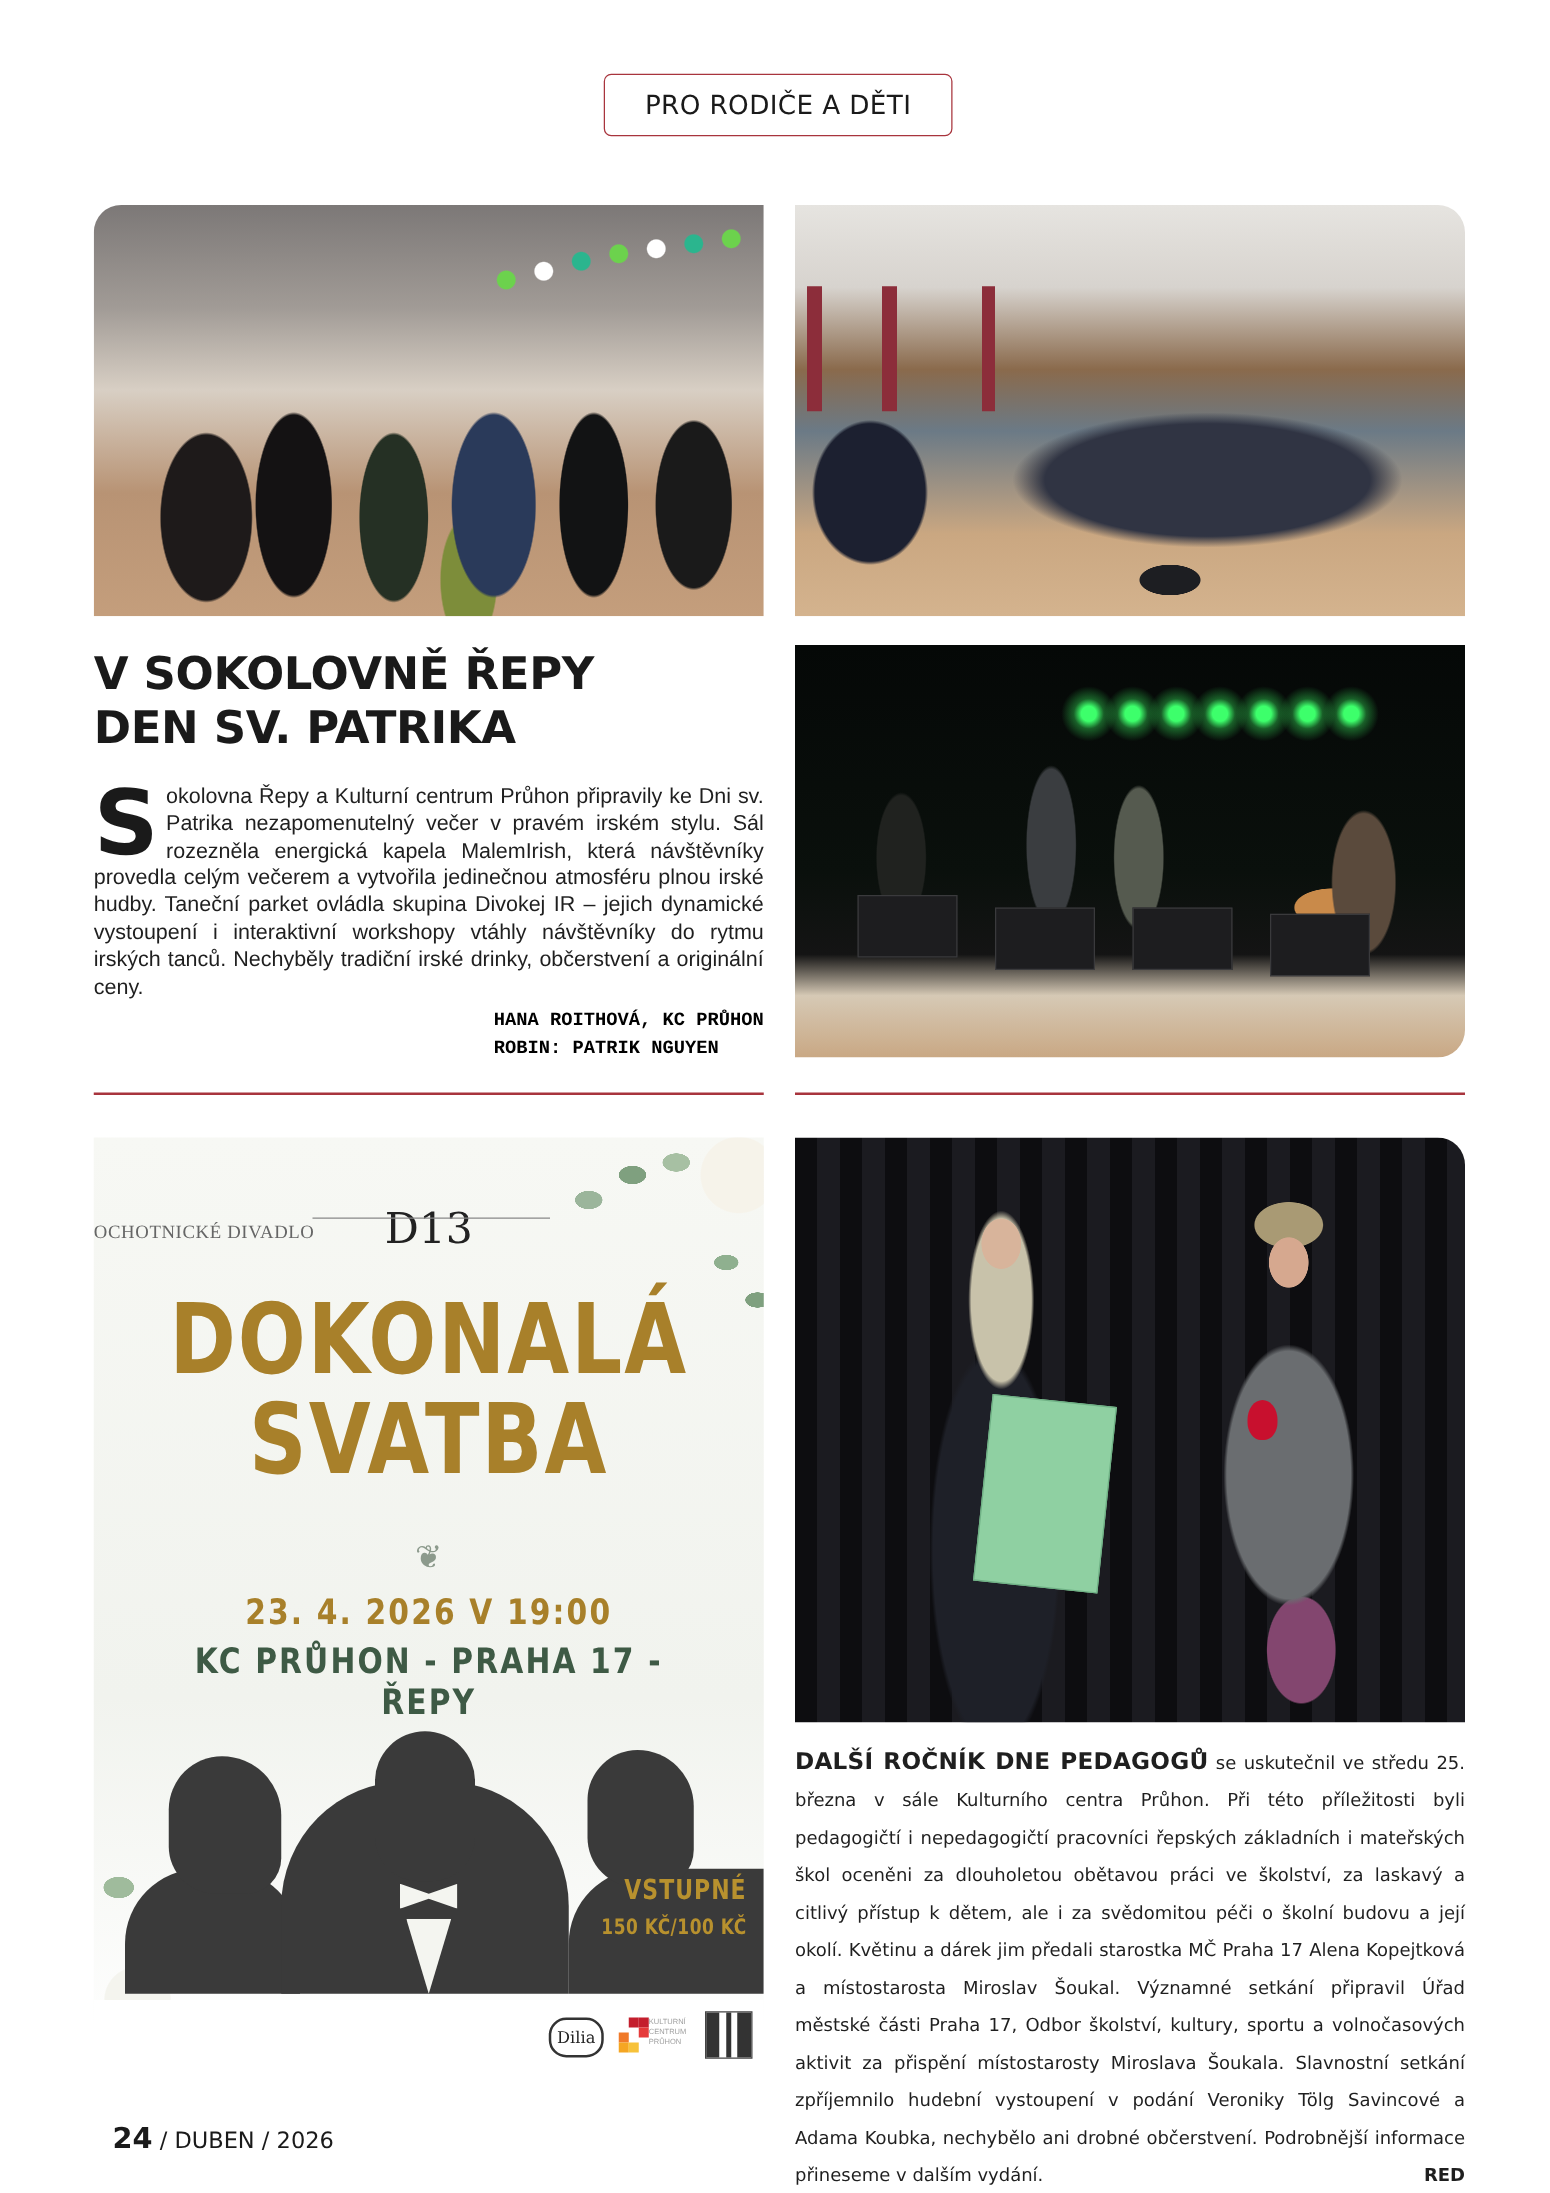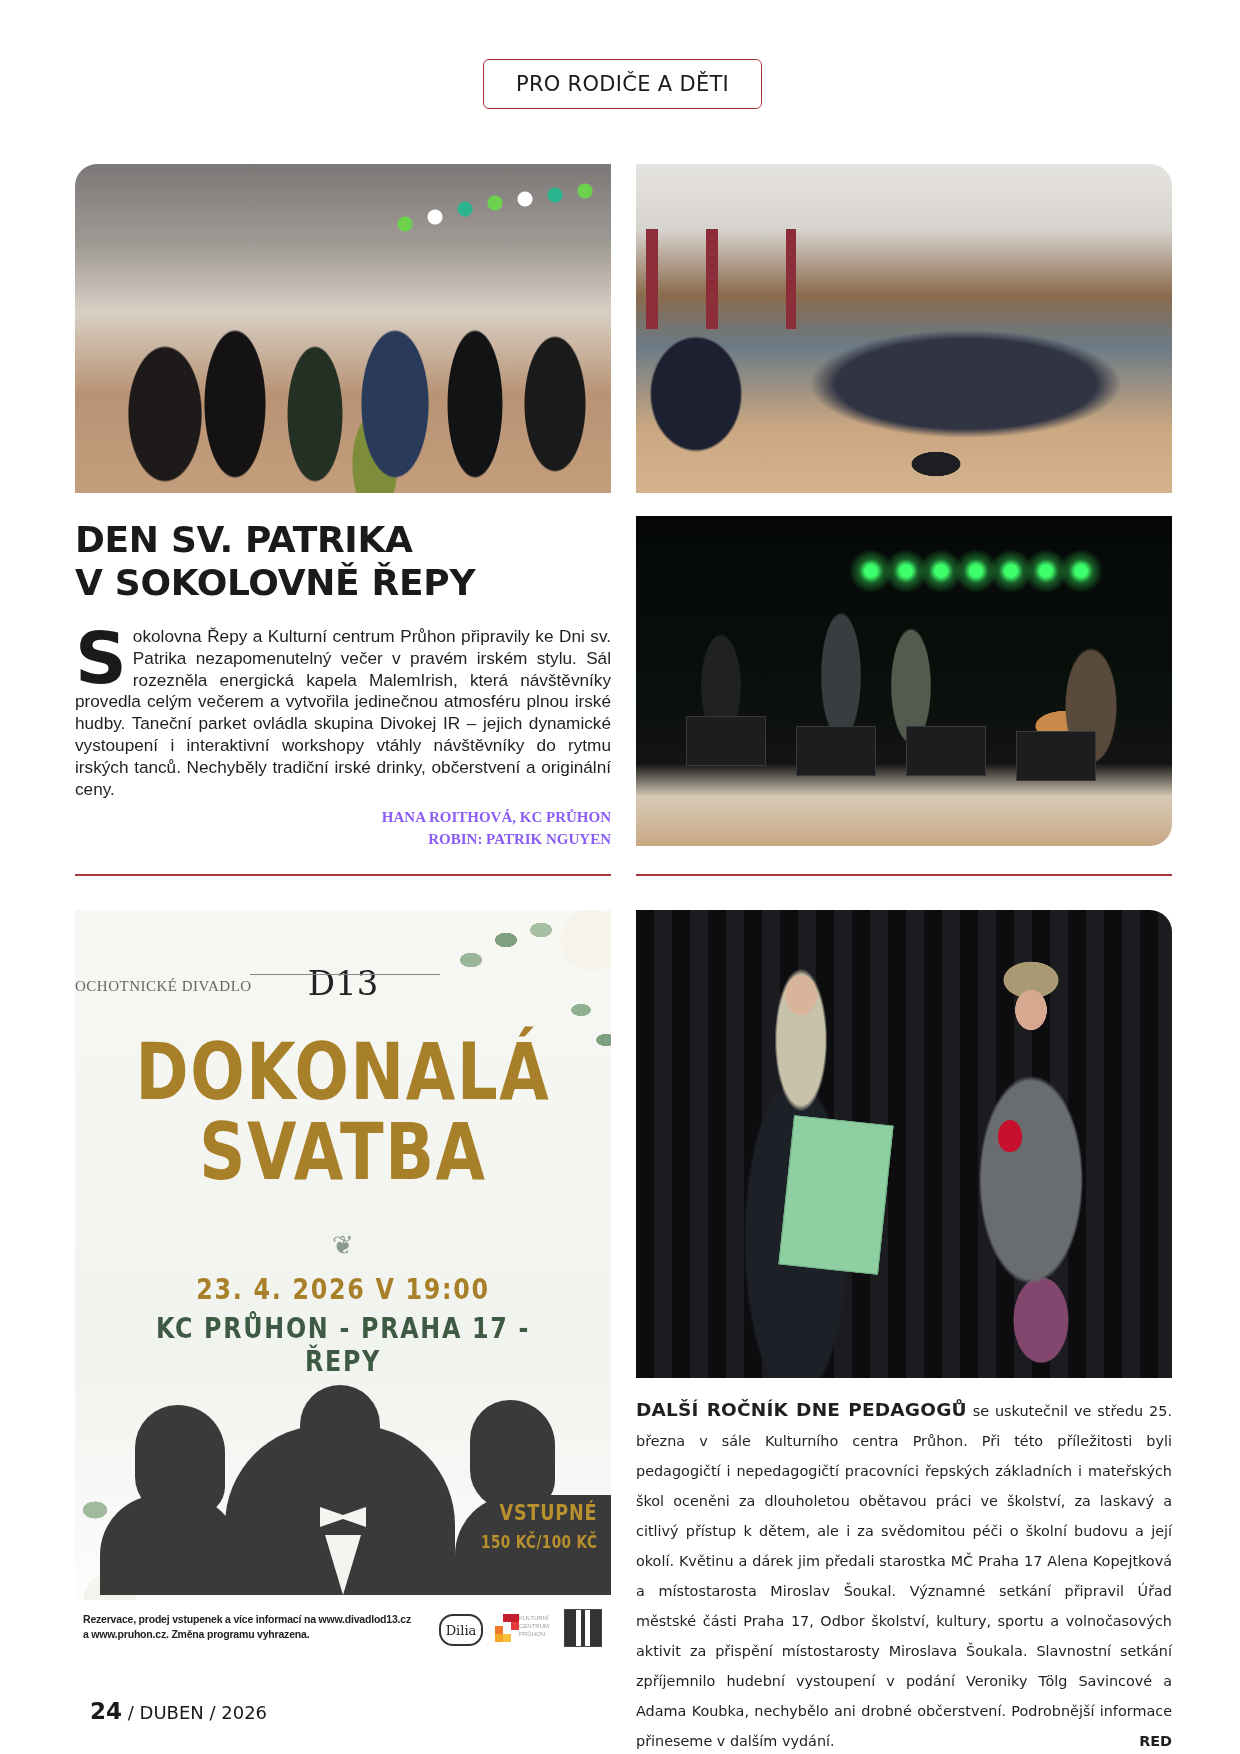--- a/index.html
+++ b/index.html
@@ -71,22 +71,22 @@
   }
   .article1-body {
     position: absolute; left: 75px; top: 626px; width: 536px;
     font-family: "Liberation Sans", sans-serif; font-size: 17.2px; line-height: 21.8px; text-align: justify; color: #1f1f1f;
   }
   .dropcap {
     float: left; font-family: "DejaVu Sans", sans-serif; font-weight: bold;
     font-size: 72px; line-height: 60px; margin: 2px 6px 0 0; color: #1a1a1a;
   }
   .byline {
-    position: absolute; right: 629px; top: 806px; text-align: right;
-    font-family: Liberation Serif, serif; font-weight: bold; font-size: 15px; line-height: 22px; color: #8b5cf6;
+    position: absolute; right: 629px; top: 806px; 
+    font-family: Liberation Mono, monospace; font-weight: bold; font-size: 15px; line-height: 22px; color: #000000;
   }
 
   .divider { position: absolute; top: 874px; height: 2px; background: #a8343d; }
   .divider-left { left: 75px; width: 536px; }
   .divider-right { left: 636px; width: 536px; }
 
   .poster { position: absolute; left: 75px; top: 910px; width: 536px; height: 745px; overflow: hidden;
     background: linear-gradient(180deg, #f7f8f4 0%, #f1f3ee 60%, #ffffff 100%);
   }
   .poster .leaves { position: absolute; right: -20px; top: -10px; width: 200px; height: 160px;
@@ -194,22 +194,22 @@
   <div class="windows"></div>
 </div>
 <div class="photo photo-stage">
   <div class="speaker" style="left:50px;top:200px;width:80px;height:50px;"></div>
   <div class="speaker" style="left:160px;top:210px;width:80px;height:50px;"></div>
   <div class="speaker" style="left:270px;top:210px;width:80px;height:50px;"></div>
   <div class="speaker" style="left:380px;top:215px;width:80px;height:50px;"></div>
 </div>
 
 <div class="article1-title">
+  <div>V SOKOLOVNĚ ŘEPY</div>
   <div>DEN SV. PATRIKA</div>
-  <div>V SOKOLOVNĚ ŘEPY</div>
 </div>
 <div class="article1-body">
   <span class="dropcap">S</span><span>okolovna Řepy a Kulturní centrum Průhon připravily ke Dni sv. Patrika nezapomenutelný večer v pravém irském stylu. Sál rozezněla energická kapela MalemIrish, která návštěvníky provedla celým večerem a vytvořila jedinečnou atmosféru plnou irské hudby. Taneční parket ovládla skupina Divokej IR – jejich dynamické vystoupení i interaktivní workshopy vtáhly návštěvníky do rytmu irských tanců. Nechyběly tradiční irské drinky, občerstvení a originální ceny.</span>
 </div>
 <div class="byline">
   <div>HANA ROITHOVÁ, KC PRŮHON</div>
   <div>ROBIN: PATRIK NGUYEN</div>
 </div>
 
 <div class="divider divider-left"></div>
@@ -236,24 +236,20 @@
     <div class="sil sil-mid-head"></div>
     <div class="shirt"></div>
     <div class="bowtie"></div>
     <div class="sil sil-right-body"></div>
     <div class="sil sil-right-head"></div>
   </div>
   <div class="poster-price-label">VSTUPNÉ</div>
   <div class="poster-price">150 KČ/100 KČ</div>
 
   <div class="poster-footer">
-    <div class="poster-footer-text">
-      <div>Rezervace, prodej vstupenek a více informací na www.divadlod13.cz</div>
-      <div>a www.pruhon.cz. Změna programu vyhrazena.</div>
-    </div>
     <div class="dilia-logo">Dilia</div>
     <div class="kc-logo">
       <div class="kc-sq" style="left:10px;top:2px;background:#c41e2d;"></div>
       <div class="kc-sq" style="left:18px;top:2px;background:#c41e2d;"></div>
       <div class="kc-sq" style="left:18px;top:10px;background:#e53a3a;"></div>
       <div class="kc-sq" style="left:2px;top:14px;background:#f07a2a;"></div>
       <div class="kc-sq" style="left:2px;top:22px;background:#f5a623;"></div>
       <div class="kc-sq" style="left:10px;top:22px;background:#f7c23a;"></div>
       <div class="kc-text">
         <div>KULTURNÍ</div>

